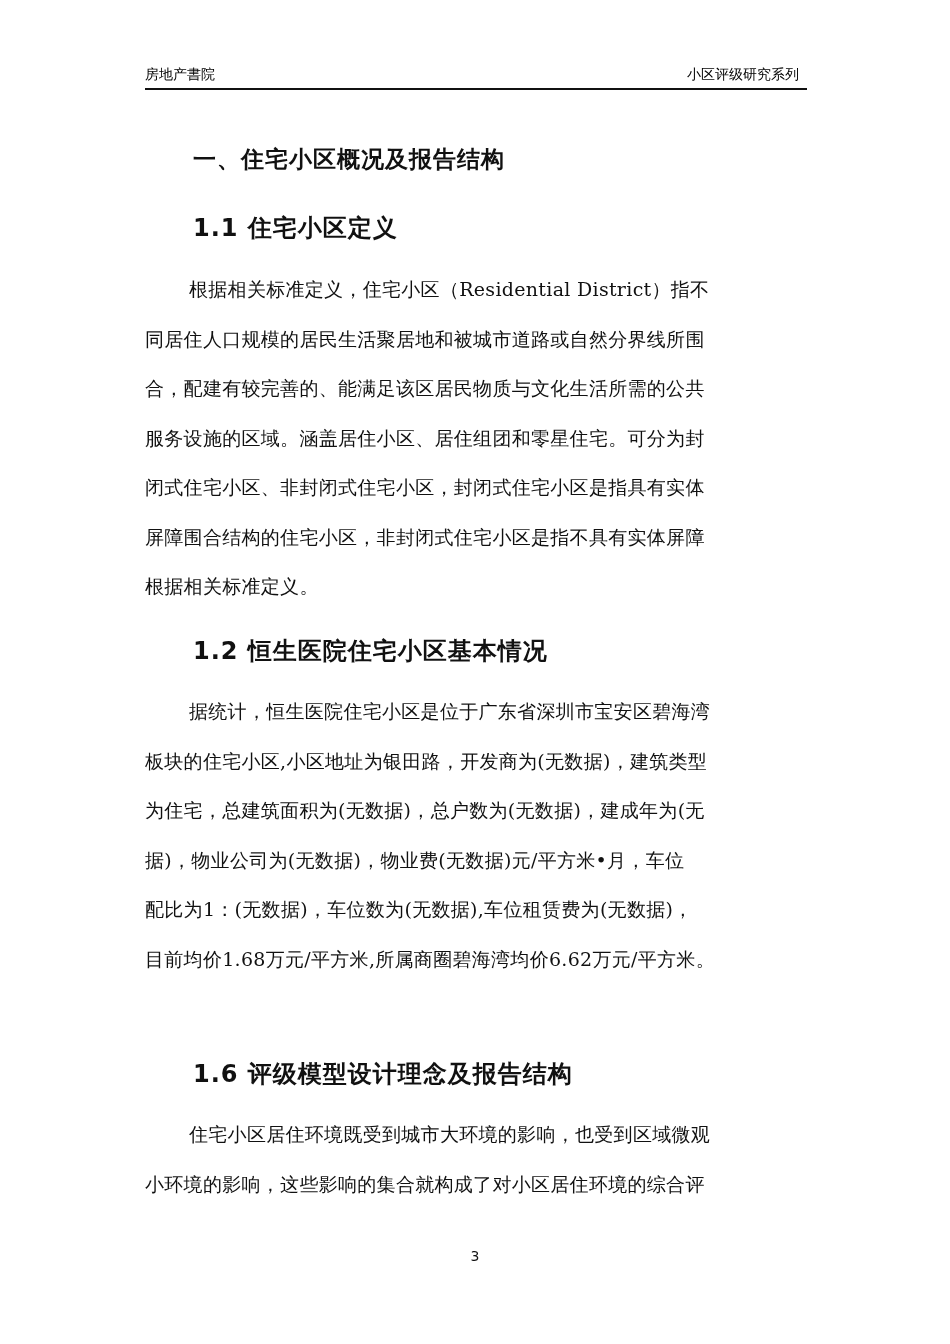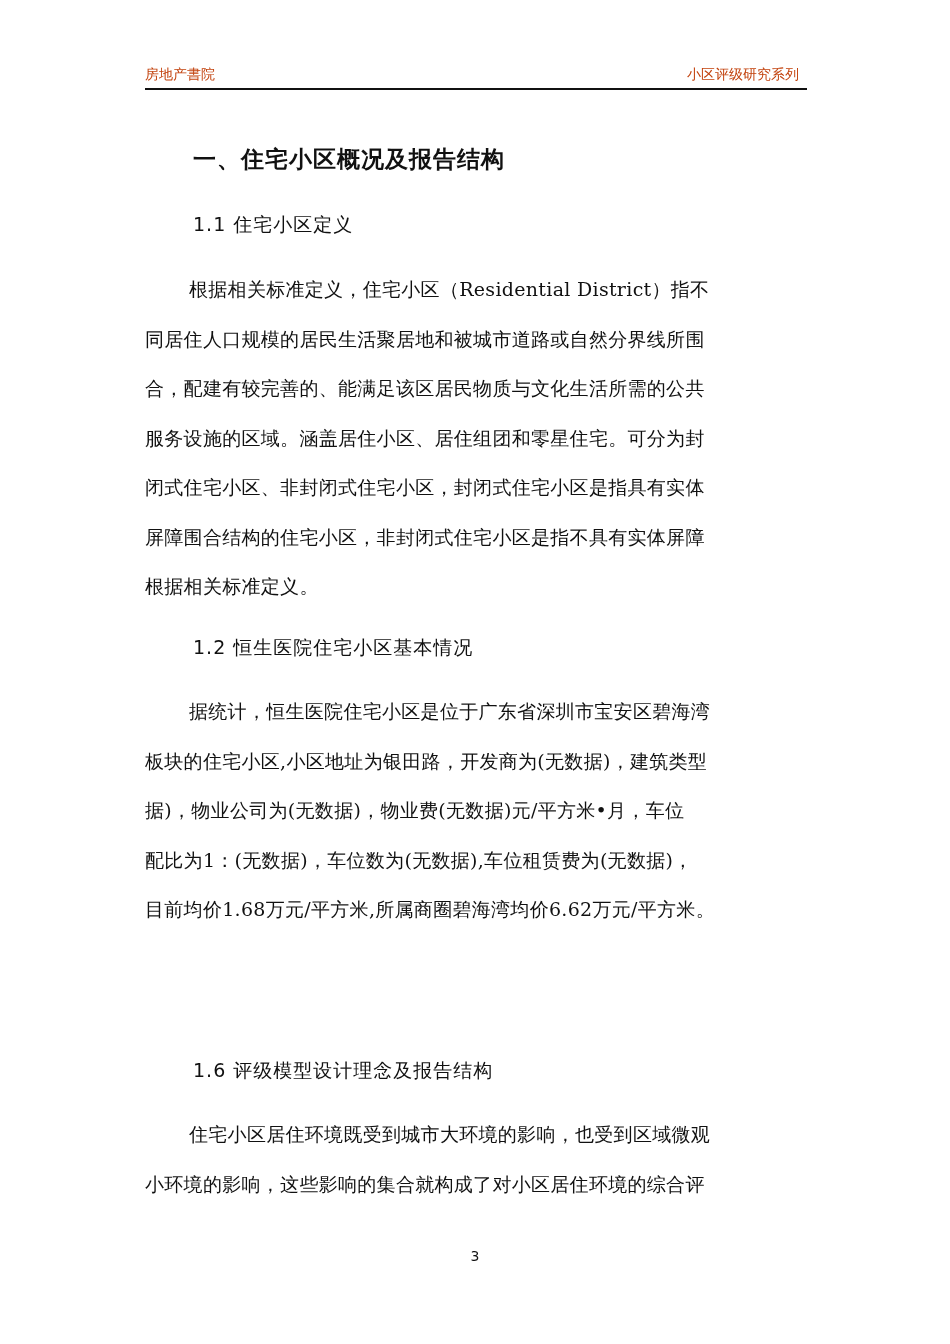--- a/index.html
+++ b/index.html
@@ -1,25 +1,25 @@
 <!DOCTYPE html>
 <html><head>
 <meta charset="utf-8">
 <style>
   html, body { margin: 0; padding: 0; background: #ffffff; }
   body { width: 950px; height: 1344px; position: relative; overflow: hidden;
          font-family: "DejaVu Serif", "Liberation Serif", serif; color: #111; }
   .header { position: absolute; left: 145px; top: 66px; width: 662px; height: 22px;
-            font-family: "DejaVu Sans", "Liberation Sans", sans-serif; font-size: 14px; color: #c2410c; }
+            font-family: "DejaVu Sans", "Liberation Sans", sans-serif; font-size: 14px; color: #000000; }
   .header .left { position: absolute; left: 0; top: 0; }
   .header .right { position: absolute; right: 8px; top: 0; }
   .header-rule { position: absolute; left: 145px; top: 88px; width: 662px; height: 2px; background: #111; }
   .h1 { position: absolute; left: 193px; top: 144px; font-size: 23px; font-weight: bold;
         font-family: "DejaVu Sans", "Liberation Sans", sans-serif; letter-spacing: 1px; }
-  .h2 { position: absolute; left: 193px; font-size: 19px; font-weight: normal;
+  .h2 { position: absolute; left: 193px; font-size: 24px; font-weight: bold;
         font-family: "DejaVu Sans", "Liberation Sans", sans-serif; letter-spacing: 1px; }
   .para { position: absolute; left: 145px; width: 665px; }
   .line { height: 49.5px; line-height: 49.5px; font-size: 19px; white-space: nowrap; letter-spacing: 0.3px; }
   .indent { padding-left: 44px; }
   .page-num { position: absolute; left: 0; width: 950px; top: 1248px; text-align: center;
               font-family: "DejaVu Sans", "Liberation Sans", sans-serif; font-size: 14px; }
 </style>
 </head>
 <body>
 
@@ -39,20 +39,21 @@
   <div class="line">服务设施的区域。涵盖居住小区、居住组团和零星住宅。可分为封</div>
   <div class="line">闭式住宅小区、非封闭式住宅小区，封闭式住宅小区是指具有实体</div>
   <div class="line">屏障围合结构的住宅小区，非封闭式住宅小区是指不具有实体屏障</div>
   <div class="line">根据相关标准定义。</div>
 </div>
 
 <div class="h2" style="top:635px;">1.2 恒生医院住宅小区基本情况</div>
 <div class="para" style="top:687px;">
   <div class="line indent">据统计，恒生医院住宅小区是位于广东省深圳市宝安区碧海湾</div>
   <div class="line">板块的住宅小区,小区地址为银田路，开发商为(无数据)，建筑类型</div>
+  <div class="line">为住宅，总建筑面积为(无数据)，总户数为(无数据)，建成年为(无</div>
   <div class="line">据)，物业公司为(无数据)，物业费(无数据)元/平方米•月，车位</div>
   <div class="line">配比为1：(无数据)，车位数为(无数据),车位租赁费为(无数据)，</div>
   <div class="line">目前均价1.68万元/平方米,所属商圈碧海湾均价6.62万元/平方米。</div>
 </div>
 
 <div class="h2" style="top:1058px;">1.6 评级模型设计理念及报告结构</div>
 <div class="para" style="top:1110px;">
   <div class="line indent">住宅小区居住环境既受到城市大环境的影响，也受到区域微观</div>
   <div class="line">小环境的影响，这些影响的集合就构成了对小区居住环境的综合评</div>
 </div>

